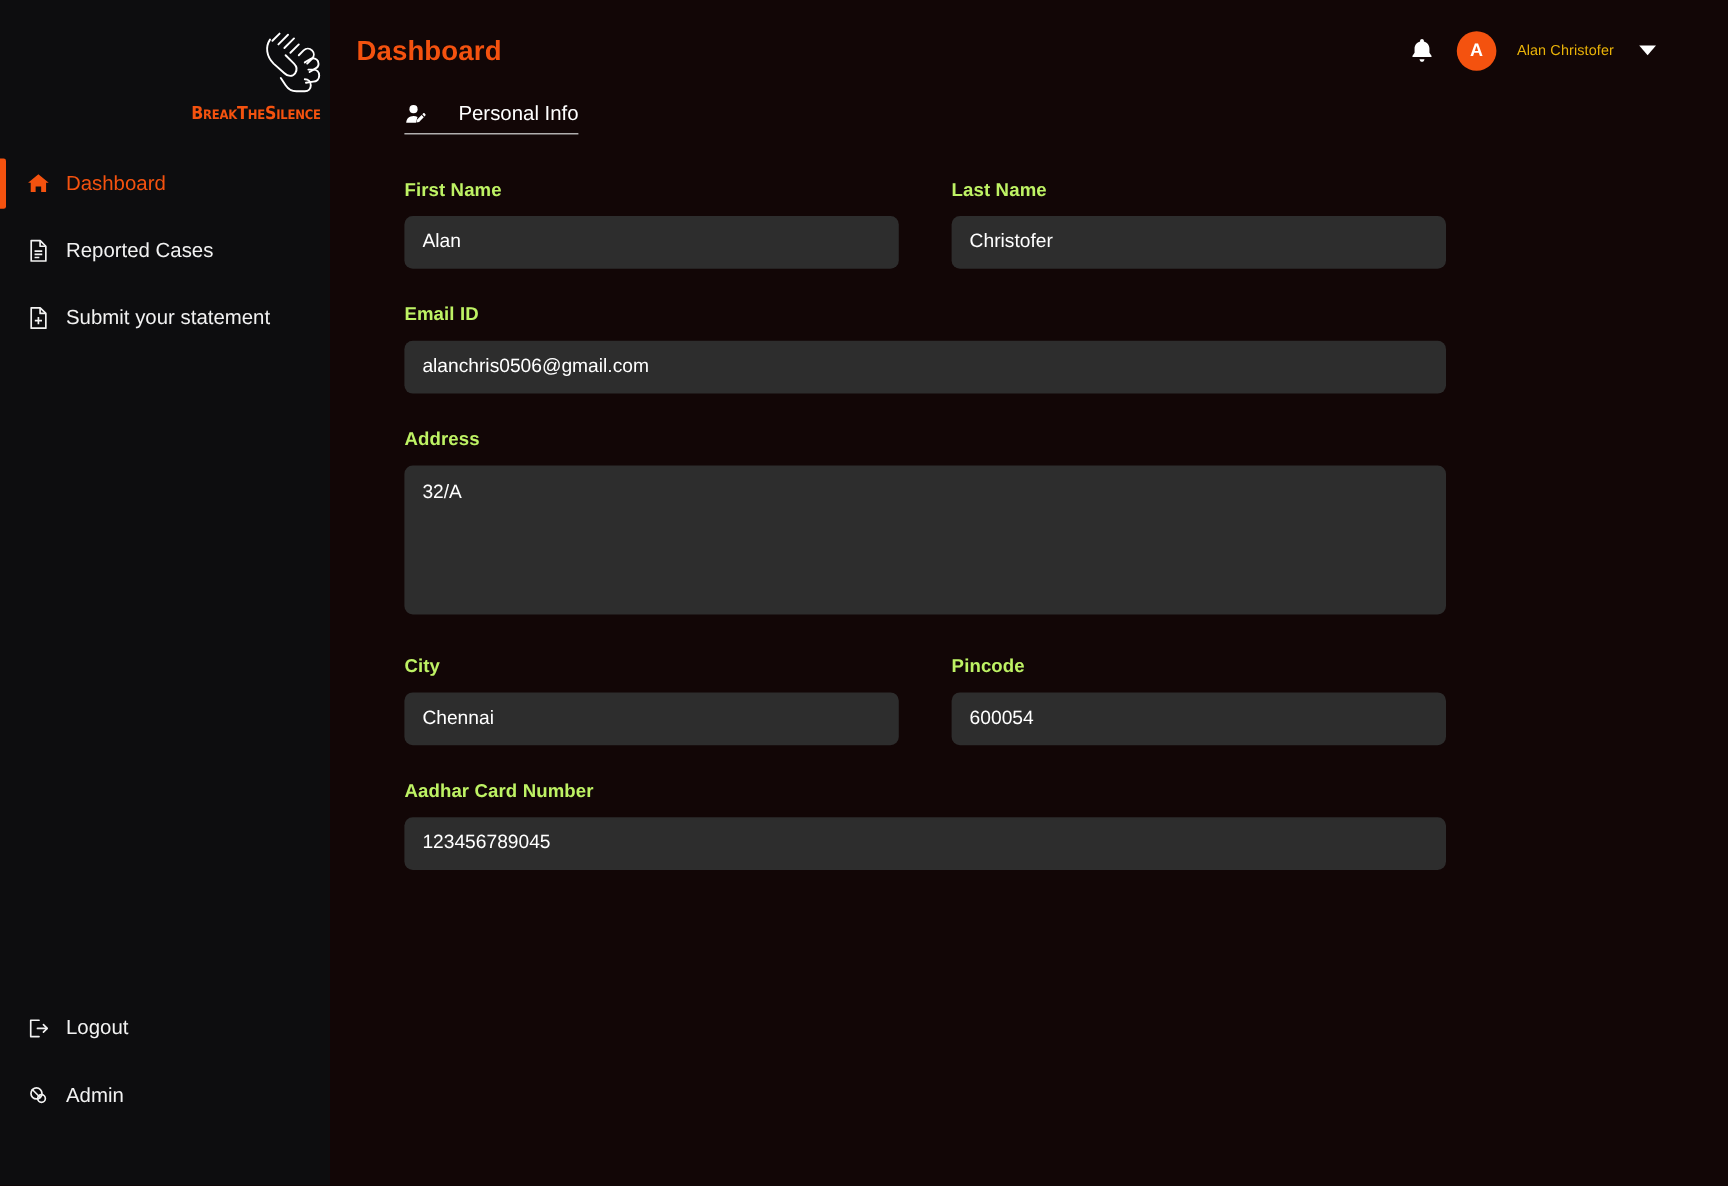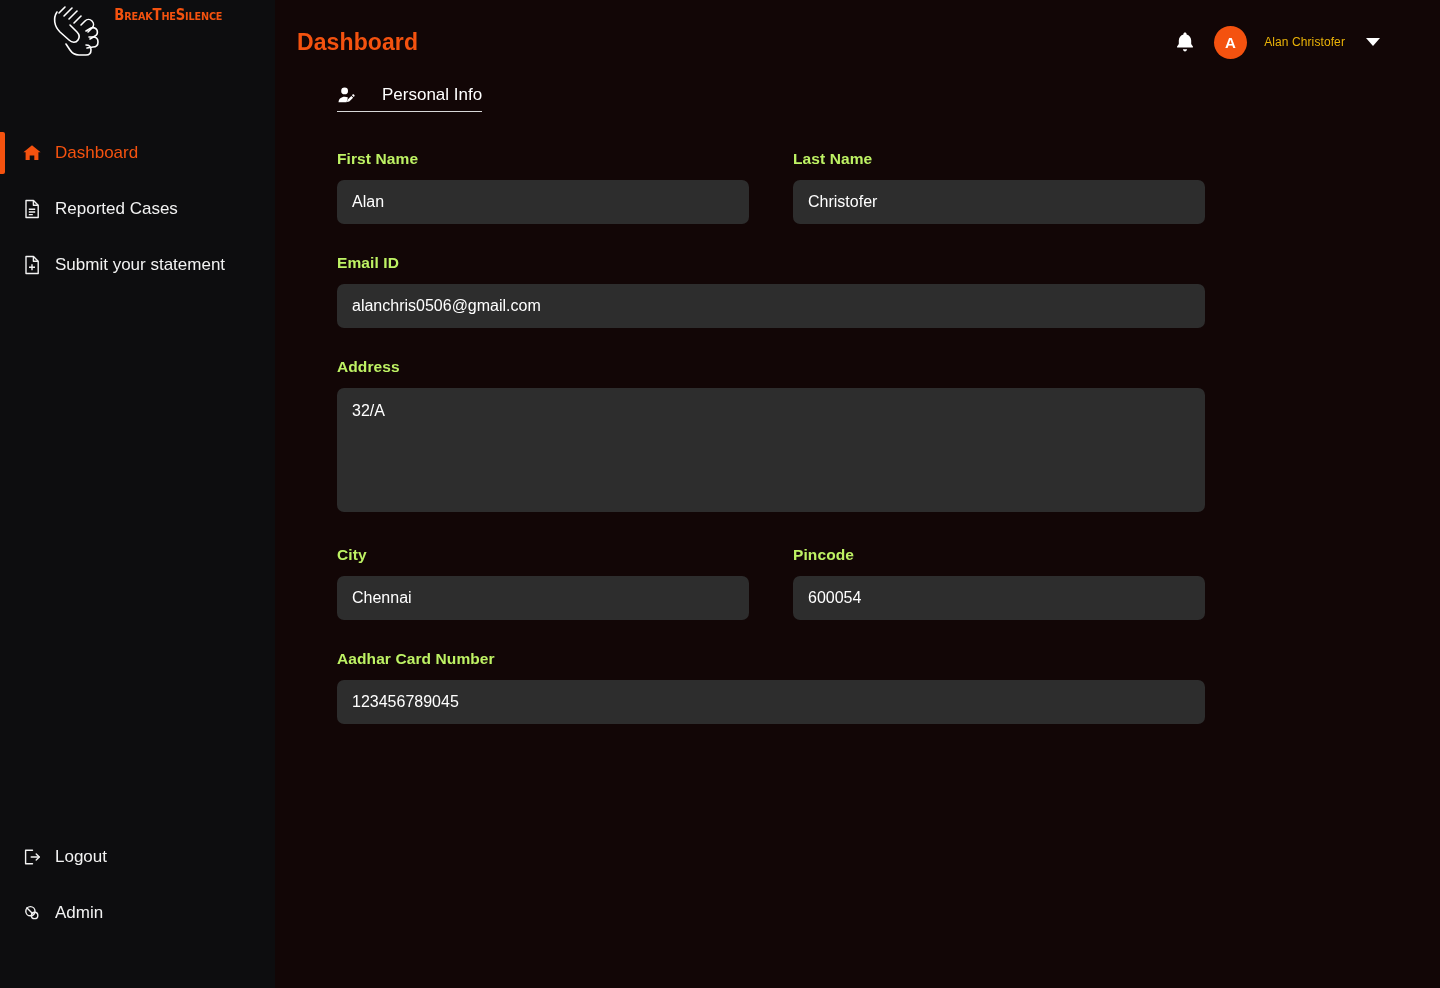--- a/index.html
+++ b/index.html
@@ -30,21 +30,22 @@
     height: 988px;
     background: #0d0d0f;
     position: relative;
     display: flex;
     flex-direction: column;
   }
 
   .brand {
     height: 124px;
     display: flex;
-    align-items: flex-start;
+    flex-direction: column;
+    align-items: flex-end;
     justify-content: center;
     padding-top: 4px;
   }
 
   .brand-mark {
     width: 62px;
     height: 58px;
     display: block;
   }
 

